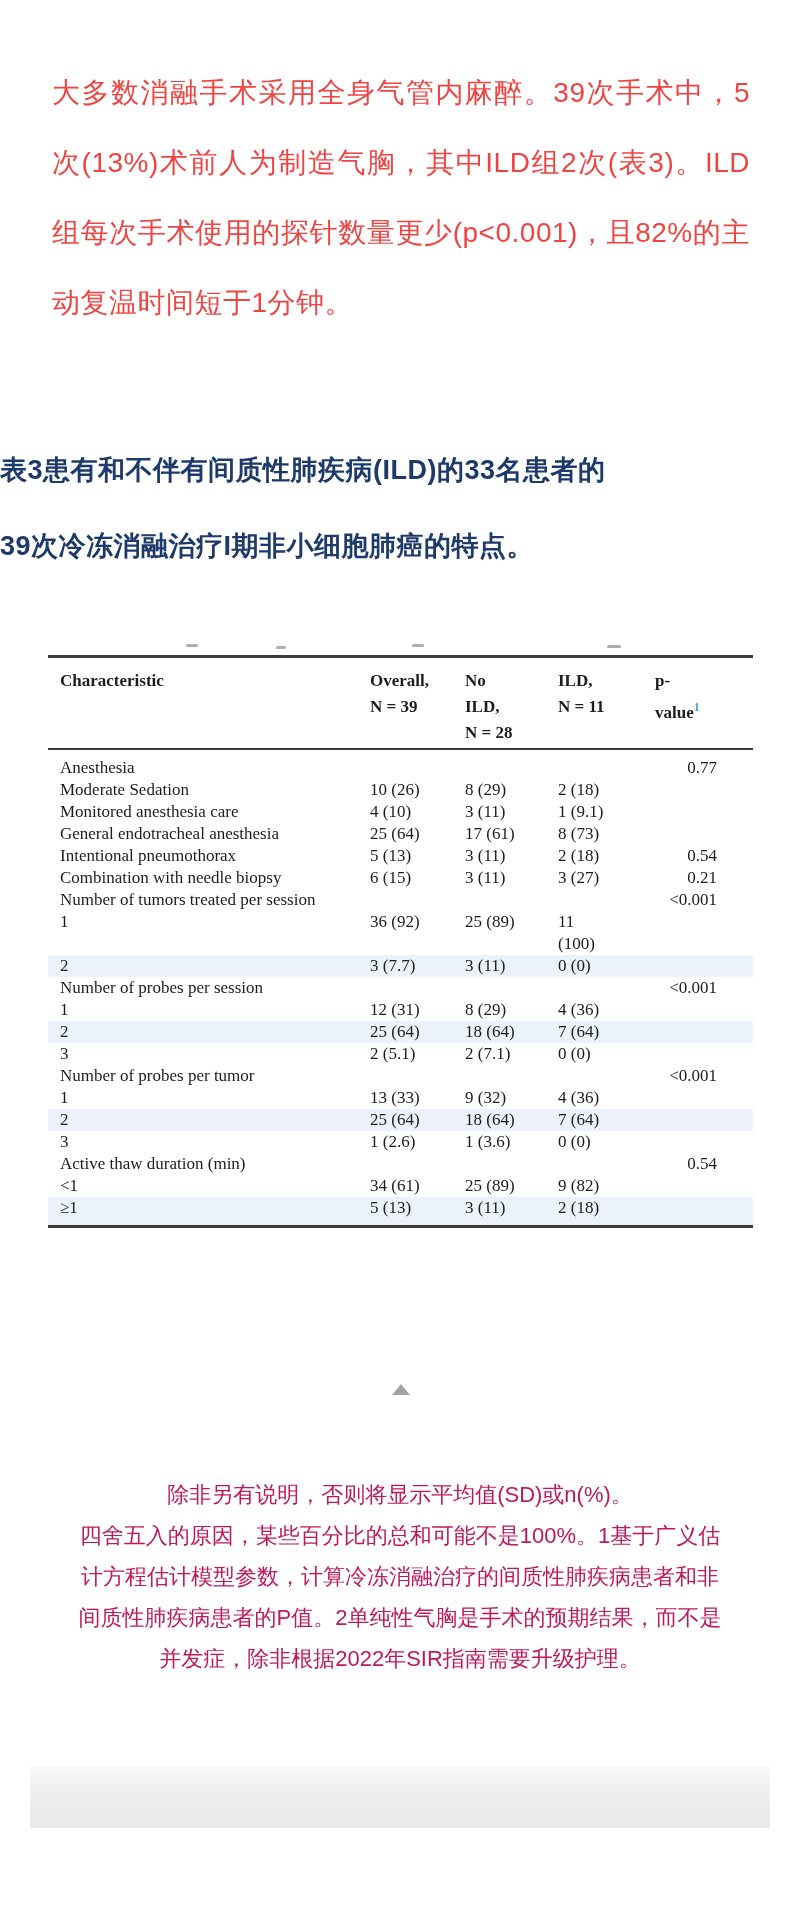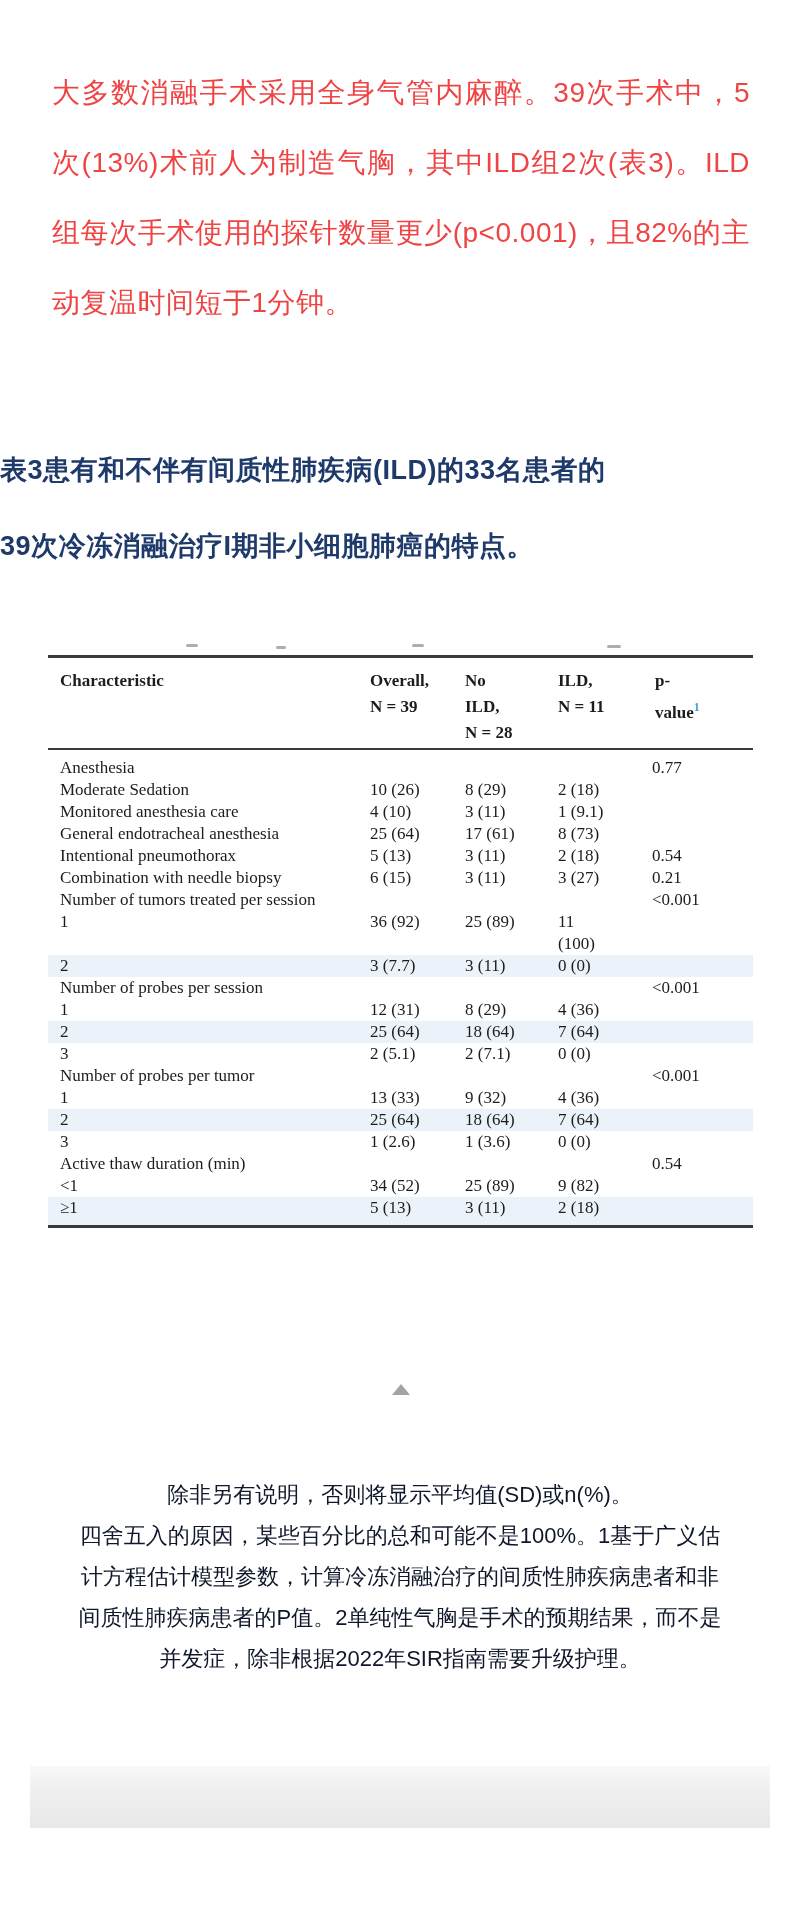--- a/index.html
+++ b/index.html
@@ -43,35 +43,35 @@
   table.chars th.col-label { padding-left:12px; }
   table.chars th.col-p { padding-left:3px; white-space:normal; }
   .sup-blue { color:#4a9fd8; font-size:12px; font-weight:bold; }
   table.chars td {
     vertical-align:top; line-height:22px; padding:0;
     white-space:pre-line;
   }
   table.chars tbody tr:first-child td { padding-top:7px; }
   table.chars tbody tr:last-child td { padding-bottom:6px; }
   td.col-label { padding-left:30px !important; text-indent:-18px; }
-  td.col-p { text-align:left; padding-right:36px !important; }
+  td.col-p { text-align:right; padding-right:36px !important; }
   tr.striped td { background:#ecf2fa; }
 
   
   .collapse-triangle {
     position:absolute; top:1384px; left:392px;
     width:0; height:0; cursor:pointer;
     border-left:9px solid transparent; border-right:9px solid transparent;
     border-bottom:11px solid #a3a3a3;
   }
 
   
   .footnotes {
     position:absolute; top:1474px; left:40px; width:720px;
-    text-align:center; font-size:22px; line-height:41px; color:#0f172a;
+    text-align:center; font-size:22px; line-height:41px; color:#be185d;
   }
 
   
   .gray-panel {
     position:absolute; top:1766px; left:30px; width:740px; height:62px;
     background:linear-gradient(180deg, #f8f8f8 0%, #efefef 40%, #e8e8e8 100%);
   }
 </style>
 </head>
 <body>
@@ -235,21 +235,21 @@
           </tr>
           <tr>
             <td class="col-label">Active thaw duration (min)</td>
             <td class="col-overall"></td>
             <td class="col-no-ild"></td>
             <td class="col-ild"></td>
             <td class="col-p">0.54</td>
           </tr>
           <tr>
             <td class="col-label">&lt;1</td>
-            <td class="col-overall">34 (52)</td>
+            <td class="col-overall">34 (61)</td>
             <td class="col-no-ild">25 (89)</td>
             <td class="col-ild">9 (82)</td>
             <td class="col-p"></td>
           </tr>
           <tr class="striped">
             <td class="col-label">≥1</td>
             <td class="col-overall">5 (13)</td>
             <td class="col-no-ild">3 (11)</td>
             <td class="col-ild">2 (18)</td>
             <td class="col-p"></td>

